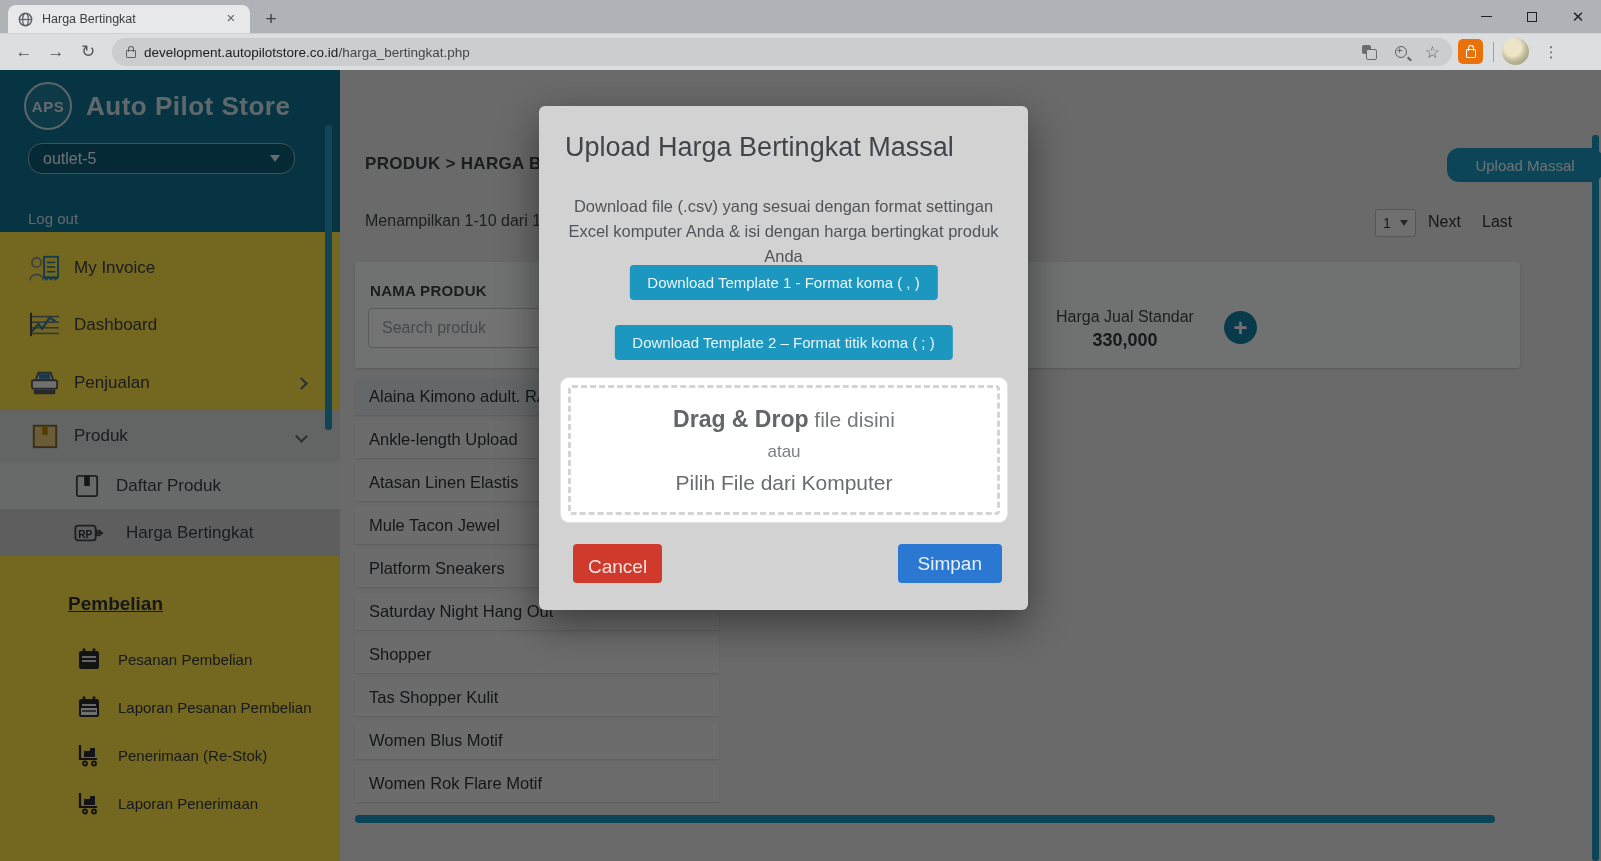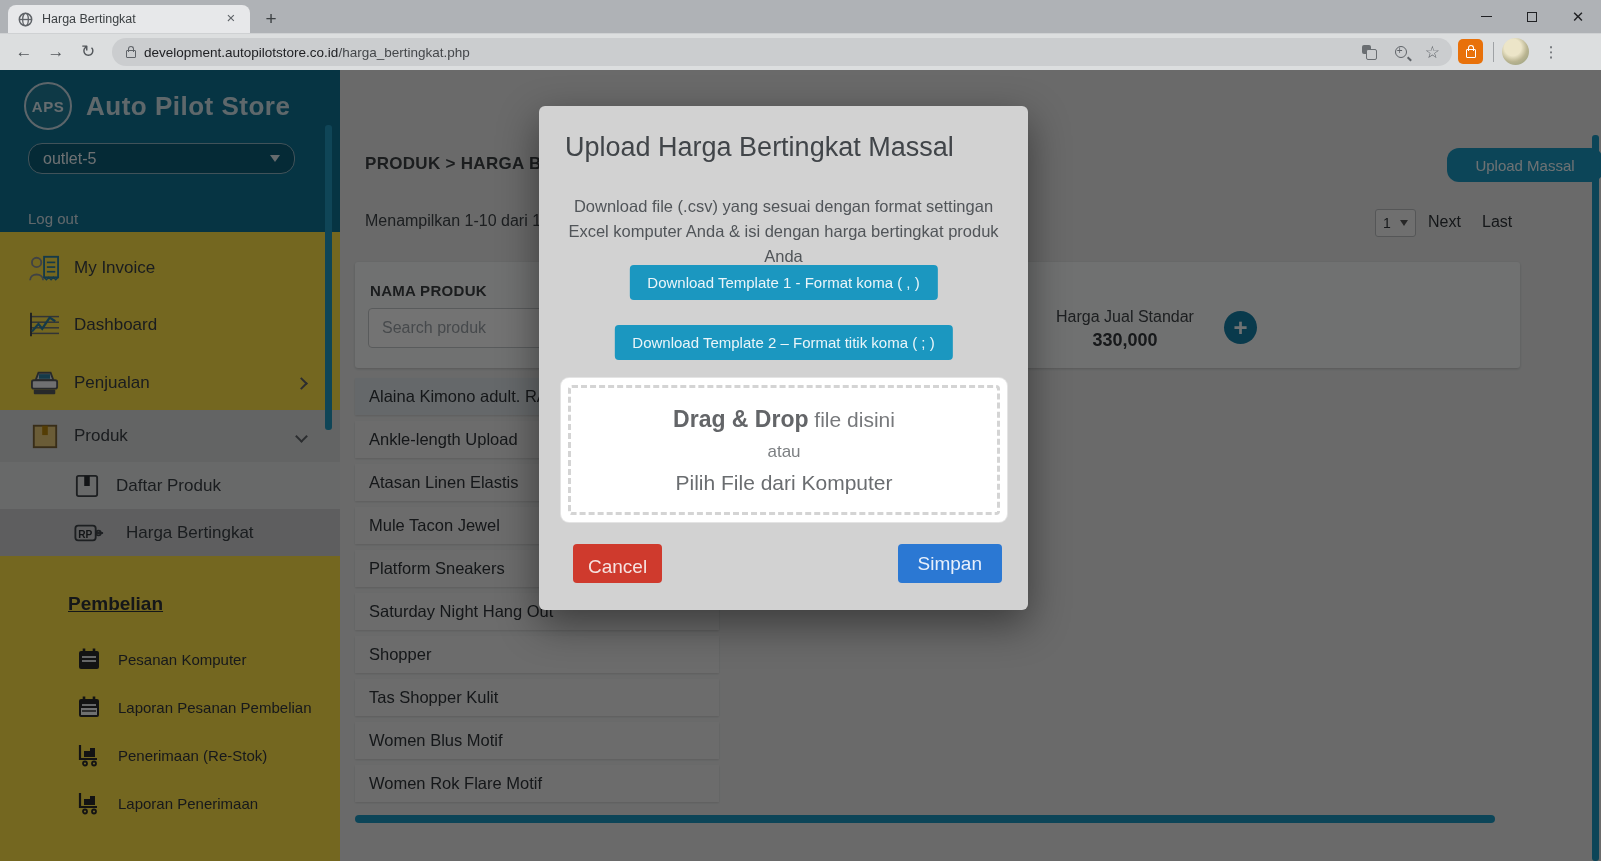--- a/index.html
+++ b/index.html
@@ -264,21 +264,21 @@
       <div class="sb-section" style="top:523px;">Pembelian</div>
 
       <div class="pb-item" style="top:572px;height:34px;">
         <svg class="pb-ico" viewBox="0 0 26 24">
           <rect x="3" y="4" width="20" height="18" rx="2" fill="#2b2b2b"></rect>
           <line x1="8" y1="1.5" x2="8" y2="6" stroke="#2b2b2b" stroke-width="2.6"></line>
           <line x1="18" y1="1.5" x2="18" y2="6" stroke="#2b2b2b" stroke-width="2.6"></line>
           <line x1="6" y1="10" x2="20" y2="10" stroke="#f2f3f4" stroke-width="1.8"></line>
           <line x1="6" y1="14" x2="20" y2="14" stroke="#f2f3f4" stroke-width="1.8"></line>
         </svg>
-        <span class="pb-label">Pesanan Komputer</span>
+        <span class="pb-label">Pesanan Pembelian</span>
       </div>
 
       <div class="pb-item" style="top:620px;height:34px;">
         <svg class="pb-ico" viewBox="0 0 26 24">
           <rect x="3" y="4" width="20" height="18" rx="2" fill="#2b2b2b"></rect>
           <line x1="8" y1="1.5" x2="8" y2="6" stroke="#2b2b2b" stroke-width="2.6"></line>
           <line x1="18" y1="1.5" x2="18" y2="6" stroke="#2b2b2b" stroke-width="2.6"></line>
           <line x1="6" y1="10" x2="20" y2="10" stroke="#f2f3f4" stroke-width="1.8"></line>
           <rect x="5" y="13" width="16" height="7" fill="#f2f3f4"></rect>
           <line x1="6" y1="16" x2="20" y2="16" stroke="#2b2b2b" stroke-width="1.4"></line>

